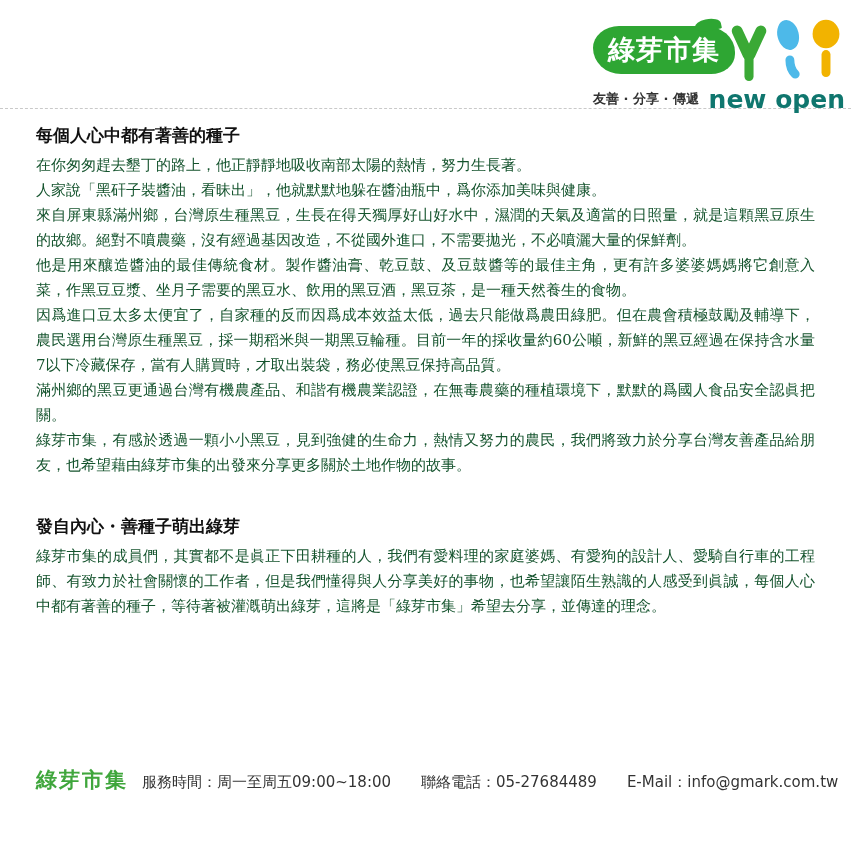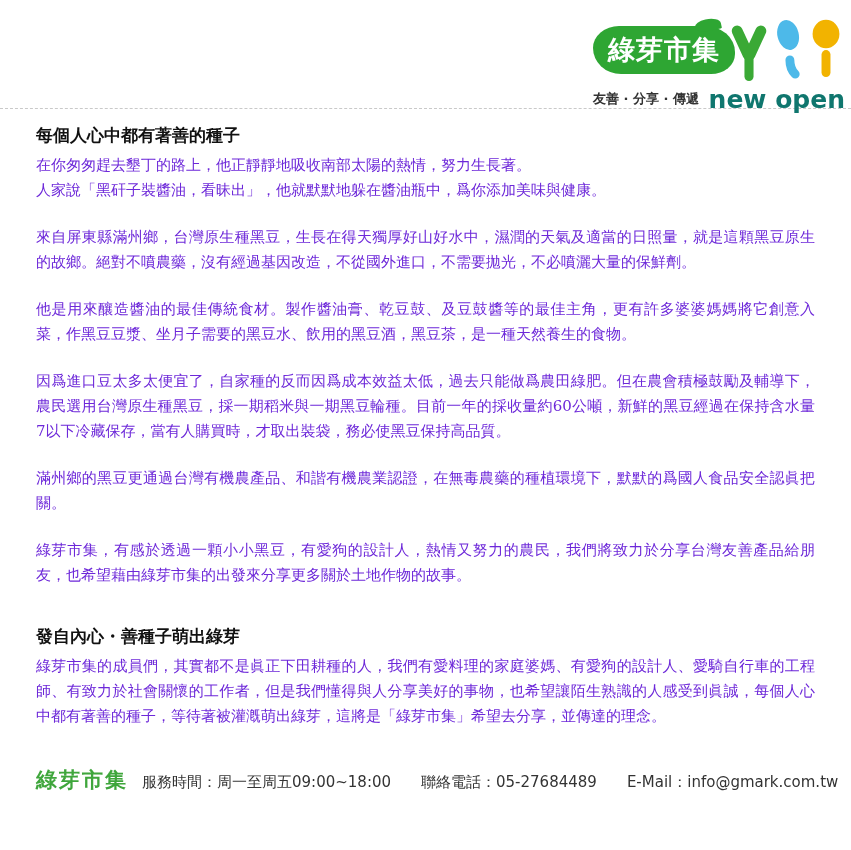--- a/index.html
+++ b/index.html
@@ -98,24 +98,24 @@
     color: #111111;
     margin: 0;
     line-height: 24px;
   }
   .h1 { margin-top: 14px; margin-bottom: 6px; }
   .h2 { margin-top: 36px; margin-bottom: 6px; }
   .para {
     font-size: 15px;
     line-height: 25px;
     margin: 0;
-    color: #6d28d9;
+    color: #14532d;
     text-align: justify;
   }
-  .gap { margin-top: 22px; }
+  .gap { }
 
   
   .footer {
     position: absolute;
     top: 766px;
     left: 36px;
     right: 36px;
     display: flex;
     align-items: baseline;
     font-family: "DejaVu Sans", "Liberation Sans", sans-serif;
@@ -176,21 +176,21 @@
   <div class="article">
 
     <h2 class="section-heading h1">每個人心中都有著善的種子</h2>
 
     <p class="para">在你匆匆趕去墾丁的路上，他正靜靜地吸收南部太陽的熱情，努力生長著。</p>
     <p class="para">人家說「黑矸子裝醬油，看昧出」，他就默默地躲在醬油瓶中，爲你添加美味與健康。</p>
     <p class="para gap">來自屏東縣滿州鄉，台灣原生種黑豆，生長在得天獨厚好山好水中，濕潤的天氣及適當的日照量，就是這顆黑豆原生的故鄉。絕對不噴農藥，沒有經過基因改造，不從國外進口，不需要拋光，不必噴灑大量的保鮮劑。</p>
     <p class="para gap">他是用來釀造醬油的最佳傳統食材。製作醬油膏、乾豆鼓、及豆鼓醬等的最佳主角，更有許多婆婆媽媽將它創意入菜，作黑豆豆漿、坐月子需要的黑豆水、飲用的黑豆酒，黑豆茶，是一種天然養生的食物。</p>
     <p class="para gap">因爲進口豆太多太便宜了，自家種的反而因爲成本效益太低，過去只能做爲農田綠肥。但在農會積極鼓勵及輔導下，農民選用台灣原生種黑豆，採一期稻米與一期黑豆輪種。目前一年的採收量約60公噸，新鮮的黑豆經過在保持含水量 7以下冷藏保存，當有人購買時，才取出裝袋，務必使黑豆保持高品質。</p>
     <p class="para gap">滿州鄉的黑豆更通過台灣有機農產品、和諧有機農業認證，在無毒農藥的種植環境下，默默的爲國人食品安全認眞把關。</p>
-    <p class="para gap">綠芽市集，有感於透過一顆小小黑豆，有愛狗的設計人，熱情又努力的農民，我們將致力於分享台灣友善產品給朋友，也希望藉由綠芽市集的出發來分享更多關於土地作物的故事。</p>
+    <p class="para gap">綠芽市集，有感於透過一顆小小黑豆，見到強健的生命力，熱情又努力的農民，我們將致力於分享台灣友善產品給朋友，也希望藉由綠芽市集的出發來分享更多關於土地作物的故事。</p>
 
     <h2 class="section-heading h2">發自內心・善種子萌出綠芽</h2>
 
     <p class="para">綠芽市集的成員們，其實都不是眞正下田耕種的人，我們有愛料理的家庭婆媽、有愛狗的設計人、愛騎自行車的工程師、有致力於社會關懷的工作者，但是我們懂得與人分享美好的事物，也希望讓陌生熟識的人感受到眞誠，每個人心中都有著善的種子，等待著被灌漑萌出綠芽，這將是「綠芽市集」希望去分享，並傳達的理念。</p>
   </div>
 
   <div class="footer">
     <span class="footer-brand">綠芽市集</span>
     <span class="footer-item">服務時間：周一至周五09:00~18:00</span>
     <span class="footer-item">聯絡電話：05-27684489</span>

